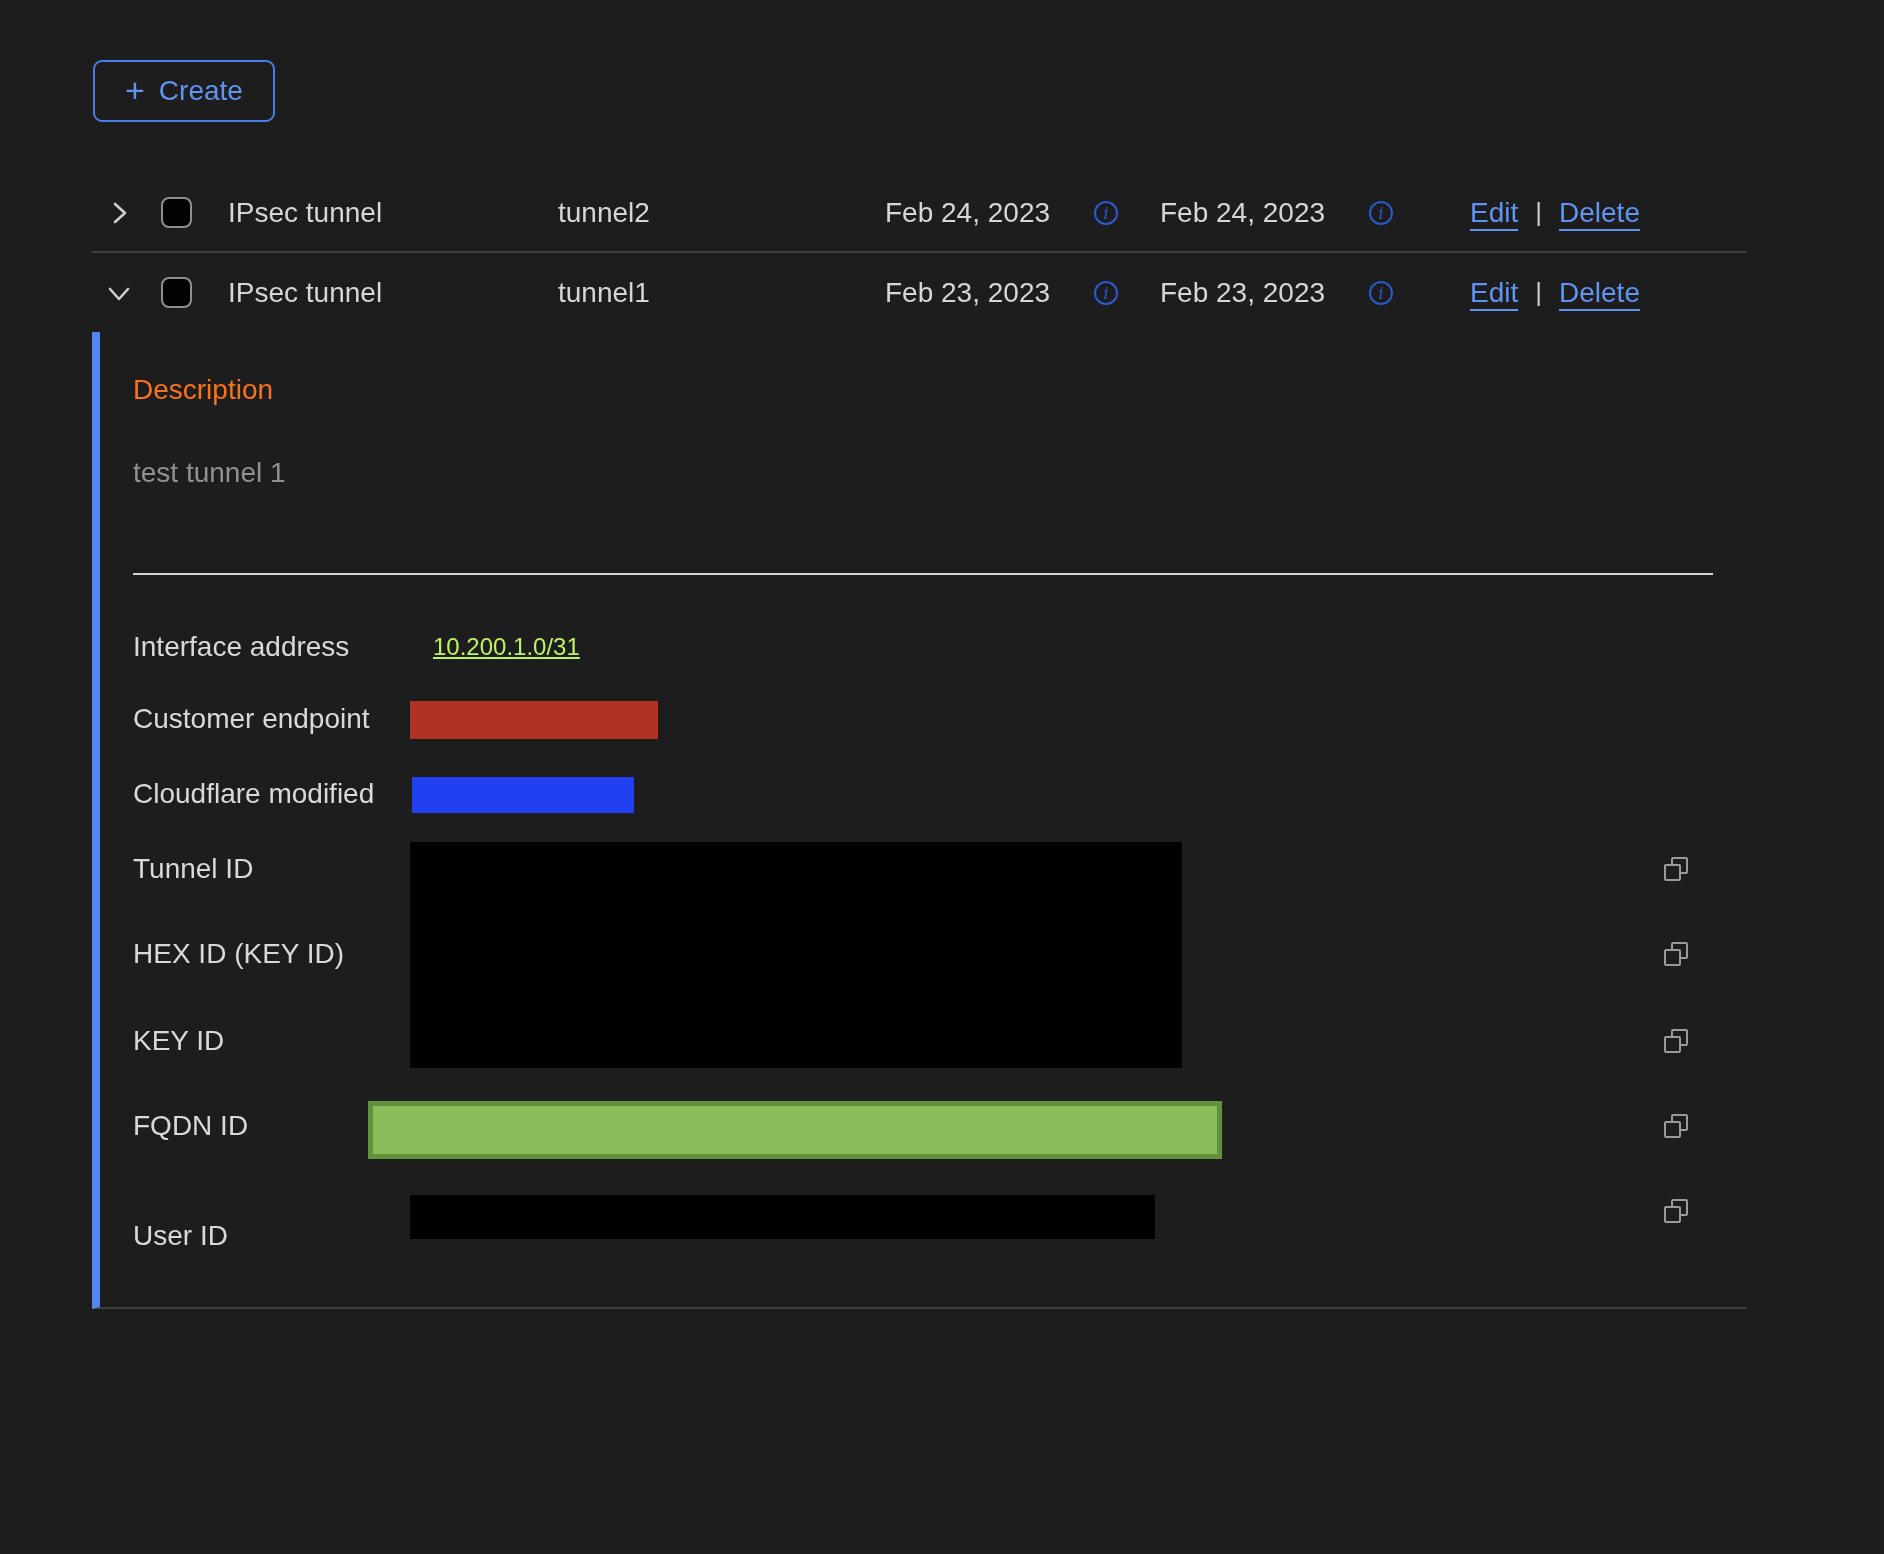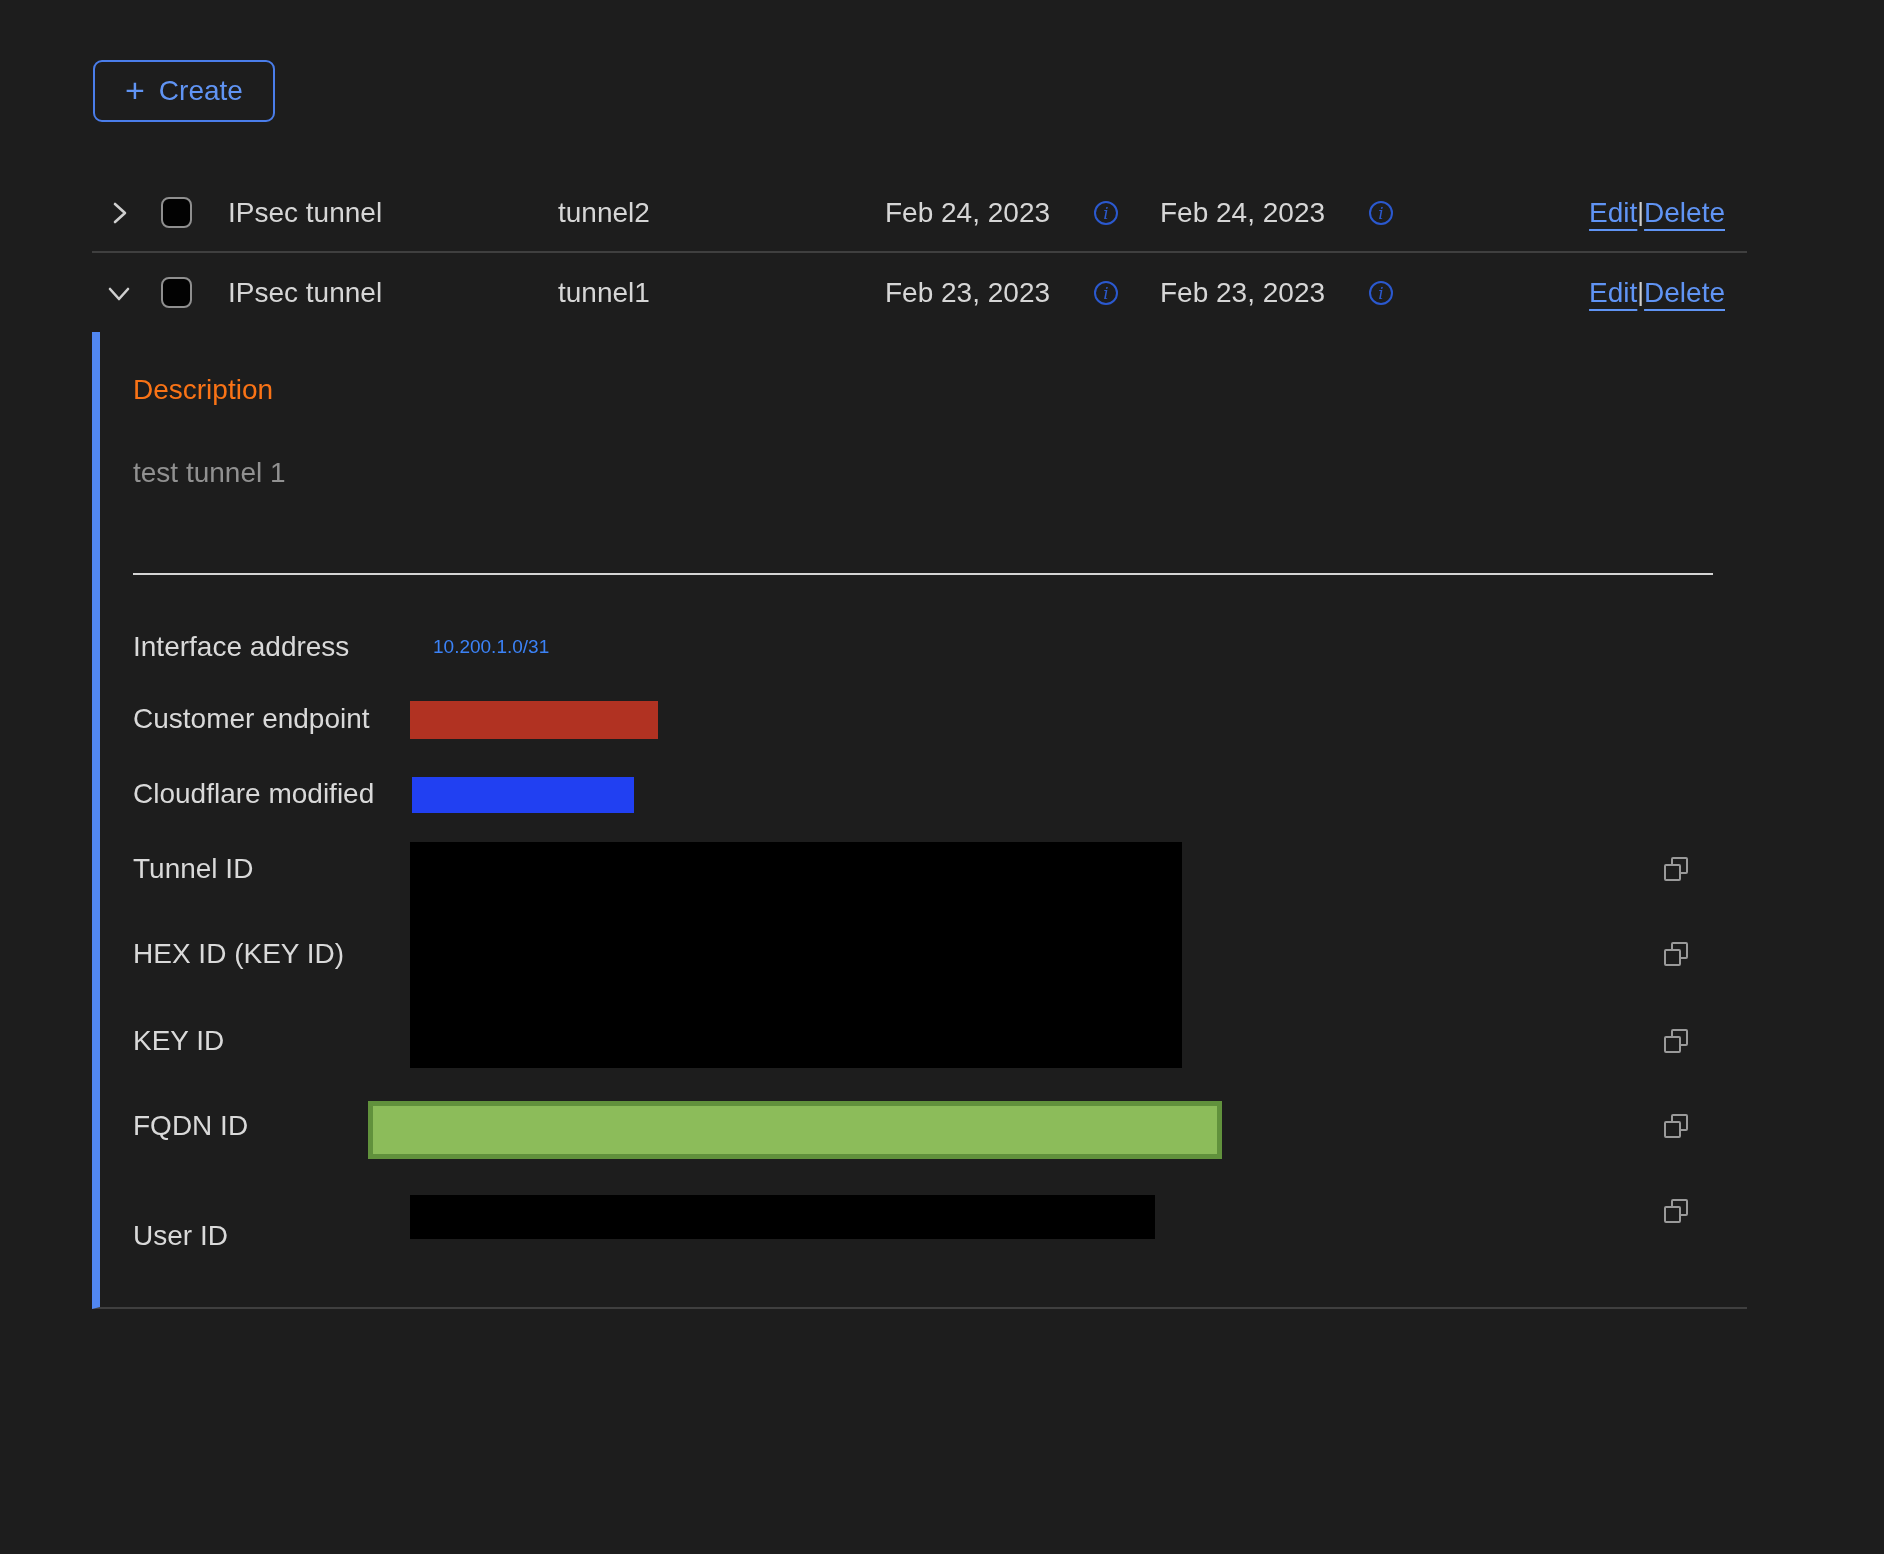--- a/index.html
+++ b/index.html
@@ -43,21 +43,21 @@
   .tr{
     display:grid;
     grid-template-columns:64px 72px 330px 327px 275px 310px 1fr;
     align-items:center;height:79px;
   }
   .tr.bordered{border-bottom:2px solid var(--divider);}
   .thead{height:69px;font-weight:700;color:var(--text-header);}
   .td{display:flex;align-items:center;font-size:28px;}
   .c-chevron{padding-left:12px;}
   .c-check{padding-left:5px;}
-  .c-actions{justify-content:flex-end;padding-right:22px;}
+  .c-actions{padding-right:22px;gap:17px;}
   .checkbox{
     width:31px;height:31px;border:2px solid #8f8f8f;border-radius:8px;
     background:#020202;display:inline-block;cursor:pointer;
   }
   .chev{display:inline-flex;cursor:pointer;}
   .date-cell{gap:43px;}
   a.action-link{
     color:var(--accent-blue);text-decoration:underline;
     text-decoration-thickness:2px;text-underline-offset:7px;cursor:pointer;
   }
@@ -67,21 +67,21 @@
     border-left:8px solid var(--expanded-bar-blue);
     border-bottom:2px solid var(--divider);
     padding:40px 0 0 33px;
   }
   .desc-label{font-size:28px;font-weight:500;color:#f97316;line-height:36px;}
   .desc-value{font-size:28px;color:var(--text-dim);line-height:36px;margin-top:47px;}
   .health-btn{margin-top:36px;padding:0 32px;}
   .light-divider{margin-top:82px;width:1580px;height:2px;background:var(--light-divider);}
   .fields{position:relative;height:732px;width:1614px;}
   .f-label{position:absolute;left:0;height:36px;line-height:36px;font-size:28px;color:#d9d9d9;white-space:nowrap;}
-  .f-value{position:absolute;height:36px;line-height:36px;font-size:19px;color:#3b82f6;}
+  .f-value{position:absolute;height:36px;line-height:36px;font-size:24px;color:#bef264;text-decoration:underline;}
   .block{position:absolute;}
   .blk-red{background:var(--redaction-red);}
   .blk-blue{background:var(--redaction-blue);}
   .blk-black{background:var(--redaction-black);}
   .blk-green{background:var(--redaction-green-fill);border:5px solid var(--redaction-green-border);}
   .copy-btn{
     position:absolute;left:1525px;width:36px;height:36px;
     display:flex;align-items:center;justify-content:center;
     background:transparent;border:none;cursor:pointer;
   }

